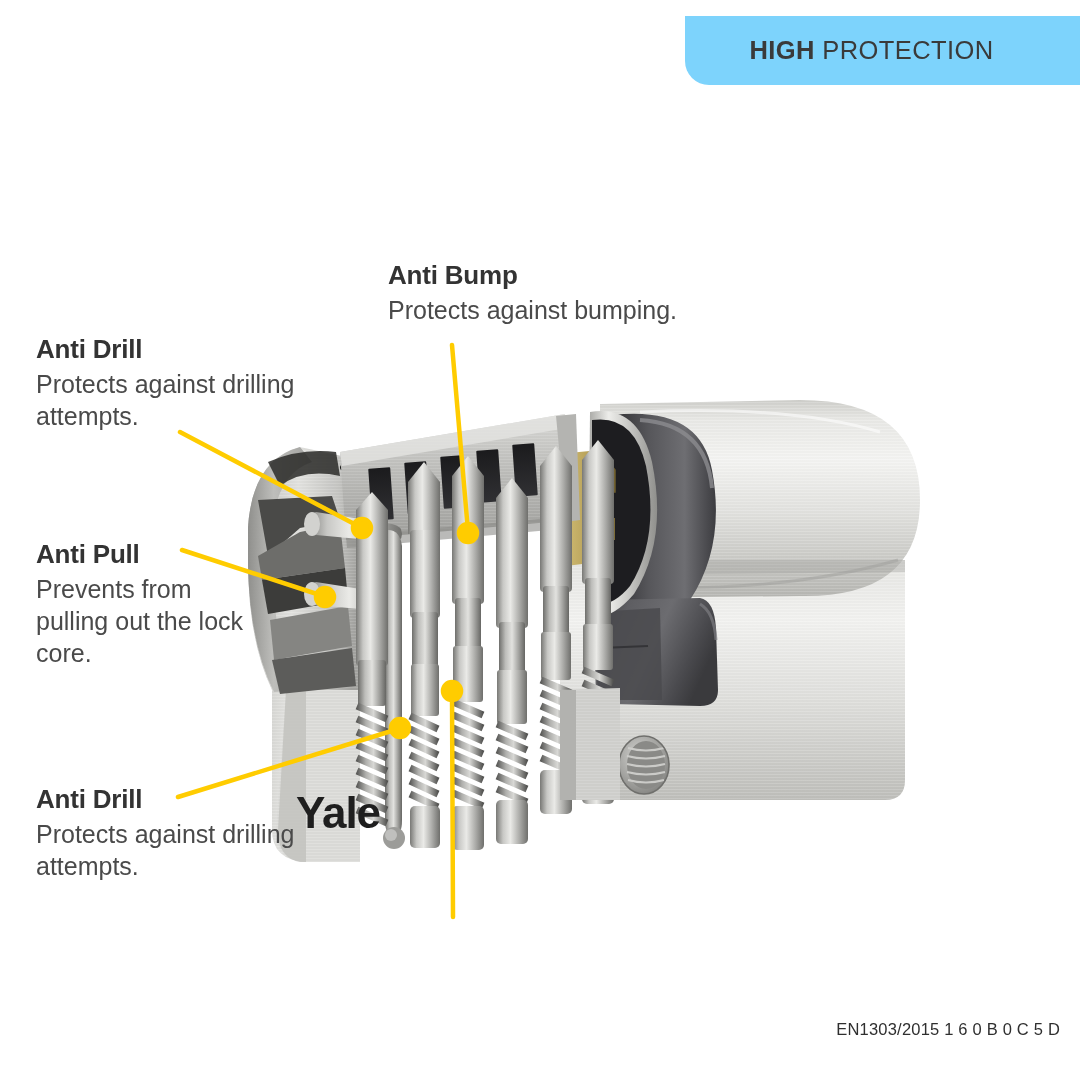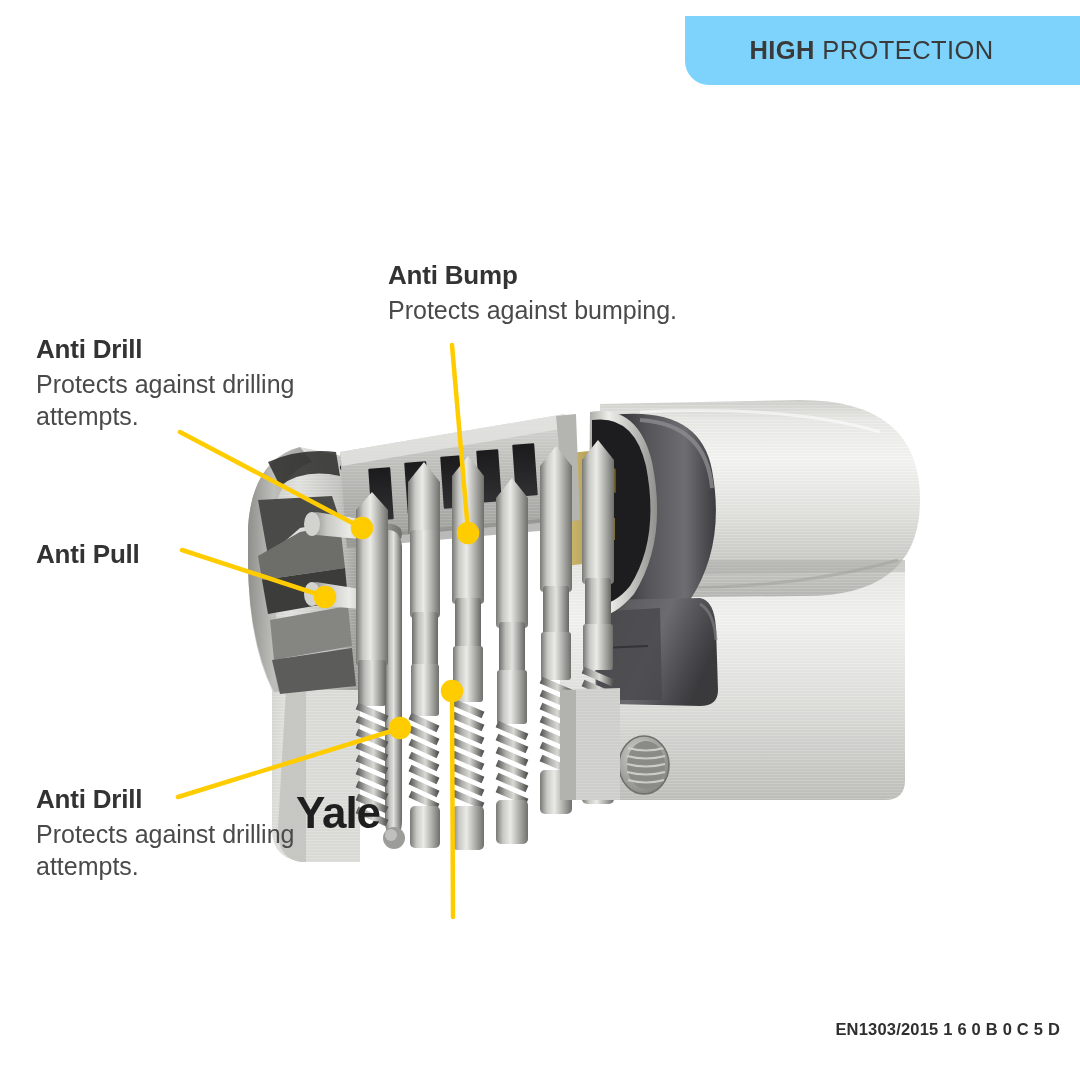--- a/index.html
+++ b/index.html
@@ -67,21 +67,21 @@
   #callout-anti-pull   { left: 36px; top: 530px; width: 230px; margin-top: 9px; }
   #callout-anti-drill-bottom { left: 36px; top: 784px; width: 260px; }
   #callout-anti-pick   { left: 396px; top: 925px; width: 420px; }
 
   
   .footer-code {
     position: absolute;
     right: 20px;
     top: 1020px;
     font-size: 16.5px;
-    font-weight: bold;
+    font-weight: normal;
     color: #2f2f2f;
     letter-spacing: 0.2px;
     white-space: nowrap;
     text-align: right;
   }
 
   
   #illustration {
     position: absolute;
     left: 0; top: 0;
@@ -415,20 +415,21 @@
     <p class="desc">Protects against bumping.</p>
   </div>
 
   <div class="callout" id="callout-anti-drill-top">
     <p class="title">Anti Drill</p>
     <p class="desc">Protects against drilling attempts.</p>
   </div>
 
   <div class="callout" id="callout-anti-pull">
     <p class="title">Anti Pull</p>
+    <p class="desc">Prevents from pulling out the lock core.</p>
   </div>
 
   <div class="callout" id="callout-anti-drill-bottom">
     <p class="title">Anti Drill</p>
     <p class="desc">Protects against drilling attempts.</p>
   </div>
 
   <div class="callout" id="callout-anti-pick">
   </div>
 

